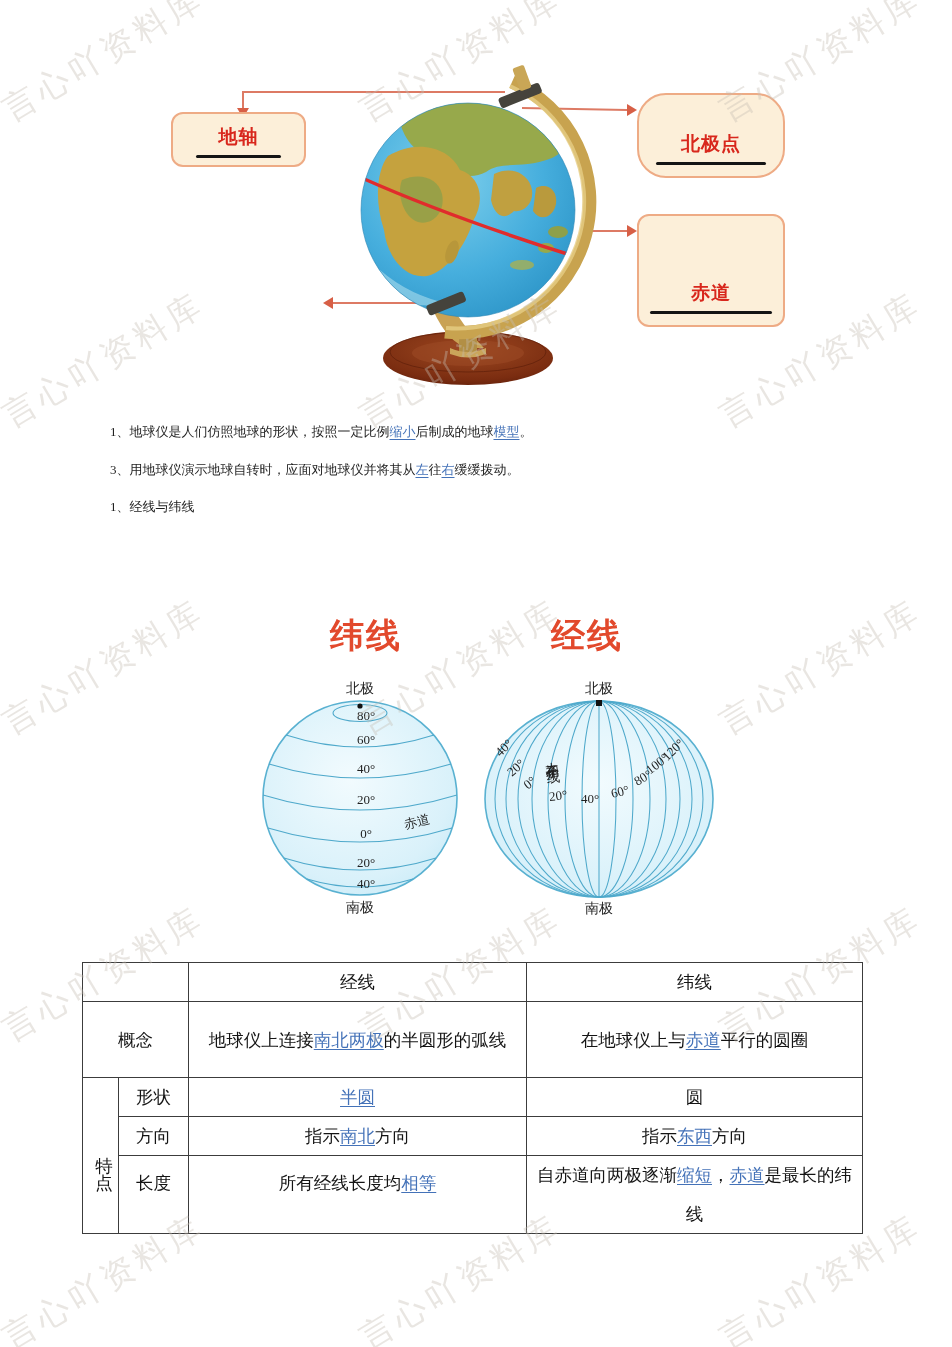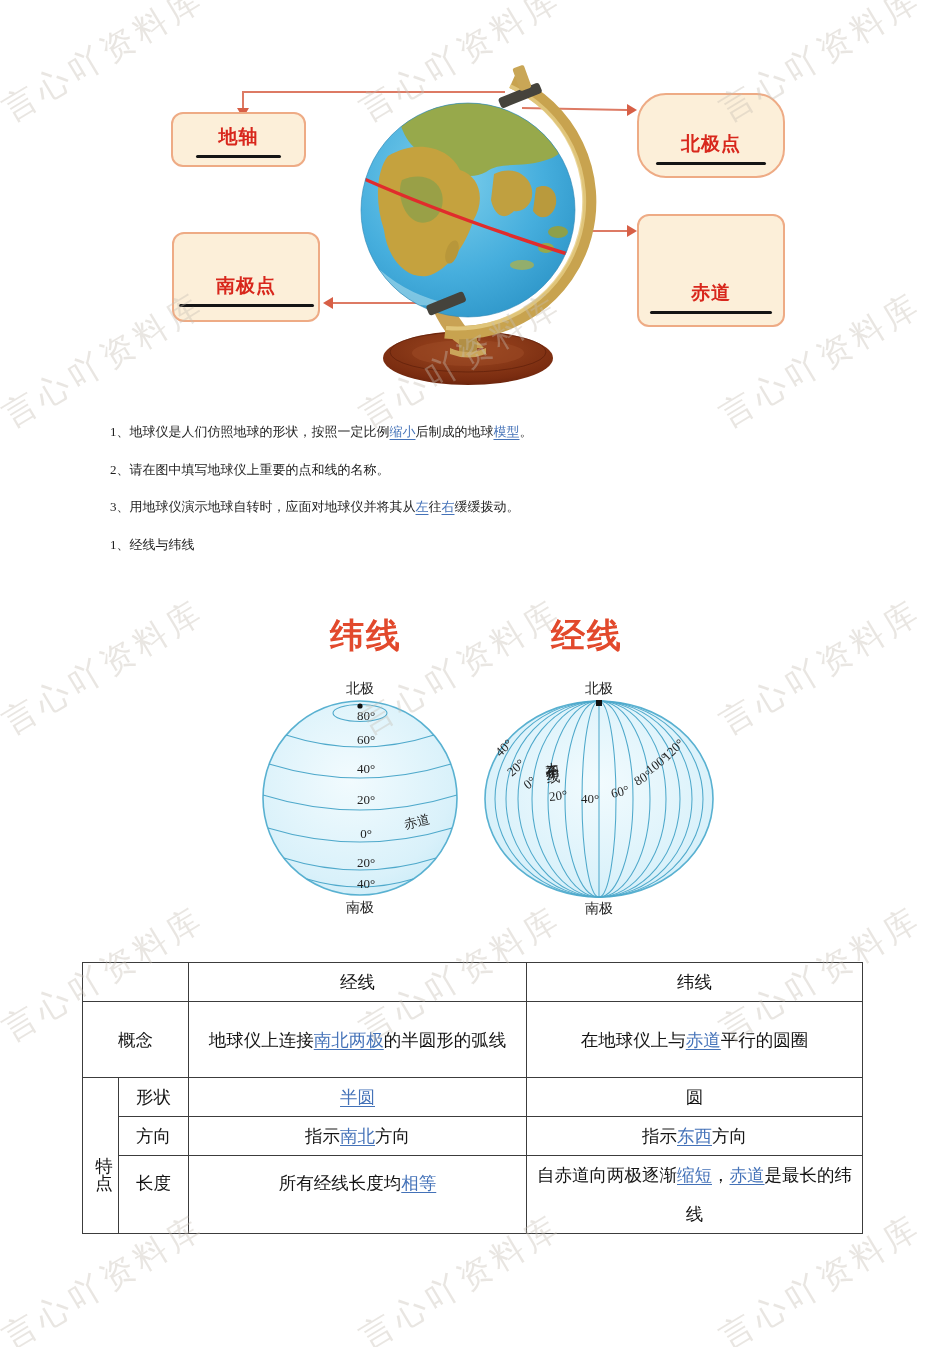--- a/index.html
+++ b/index.html
@@ -128,33 +128,28 @@
     </svg>
 
     <div class="label-box" style="left:21px; top:52px; width:135px; height:55px; padding-bottom:7px;">
       <span class="txt">地轴</span>
       <div class="line" style="width:85px;"></div>
     </div>
     <div class="label-box" style="left:487px; top:33px; width:148px; height:85px; padding-bottom:11px;border-radius:29px;">
       <span class="txt">北极点</span>
       <div class="line" style="width:110px;"></div>
     </div>
-    <div class="label-box" style="left:22px; top:172px; width:148px; height:90px; padding-bottom:13px;">
-      <span class="txt">南极点</span>
-      <div class="line" style="width:135px;"></div>
-    </div>
     <div class="label-box" style="left:487px; top:154px; width:148px; height:113px; padding-bottom:11px;">
       <span class="txt">赤道</span>
       <div class="line" style="width:122px;"></div>
     </div>
   </div>
 
   <div class="bodytext">
     <p><span>1、地球仪是人们仿照地球的形状，按照一定比例</span><span class="link">缩小</span><span>后制成的地球</span><span class="link">模型</span><span>。</span></p>
-    <p><span>2、请在图中填写地球仪上重要的点和线的名称。</span></p>
     <p><span>3、用地球仪演示地球自转时，应面对地球仪并将其从</span><span class="link">左</span><span>往</span><span class="link">右</span><span>缓缓拨动。</span></p>
     <p>1、经线与纬线</p>
   </div>
 
   <div class="diagrams">
     <div class="dg-title" style="left:250px; top:613px; width:232px;">纬线</div>
     <div class="dg-title" style="left:487px; top:613px; width:200px;">经线</div>
 
     <svg style="position:absolute; left:262px; top:698px;" width="196" height="200" viewBox="0 0 196 200">
       <defs>

